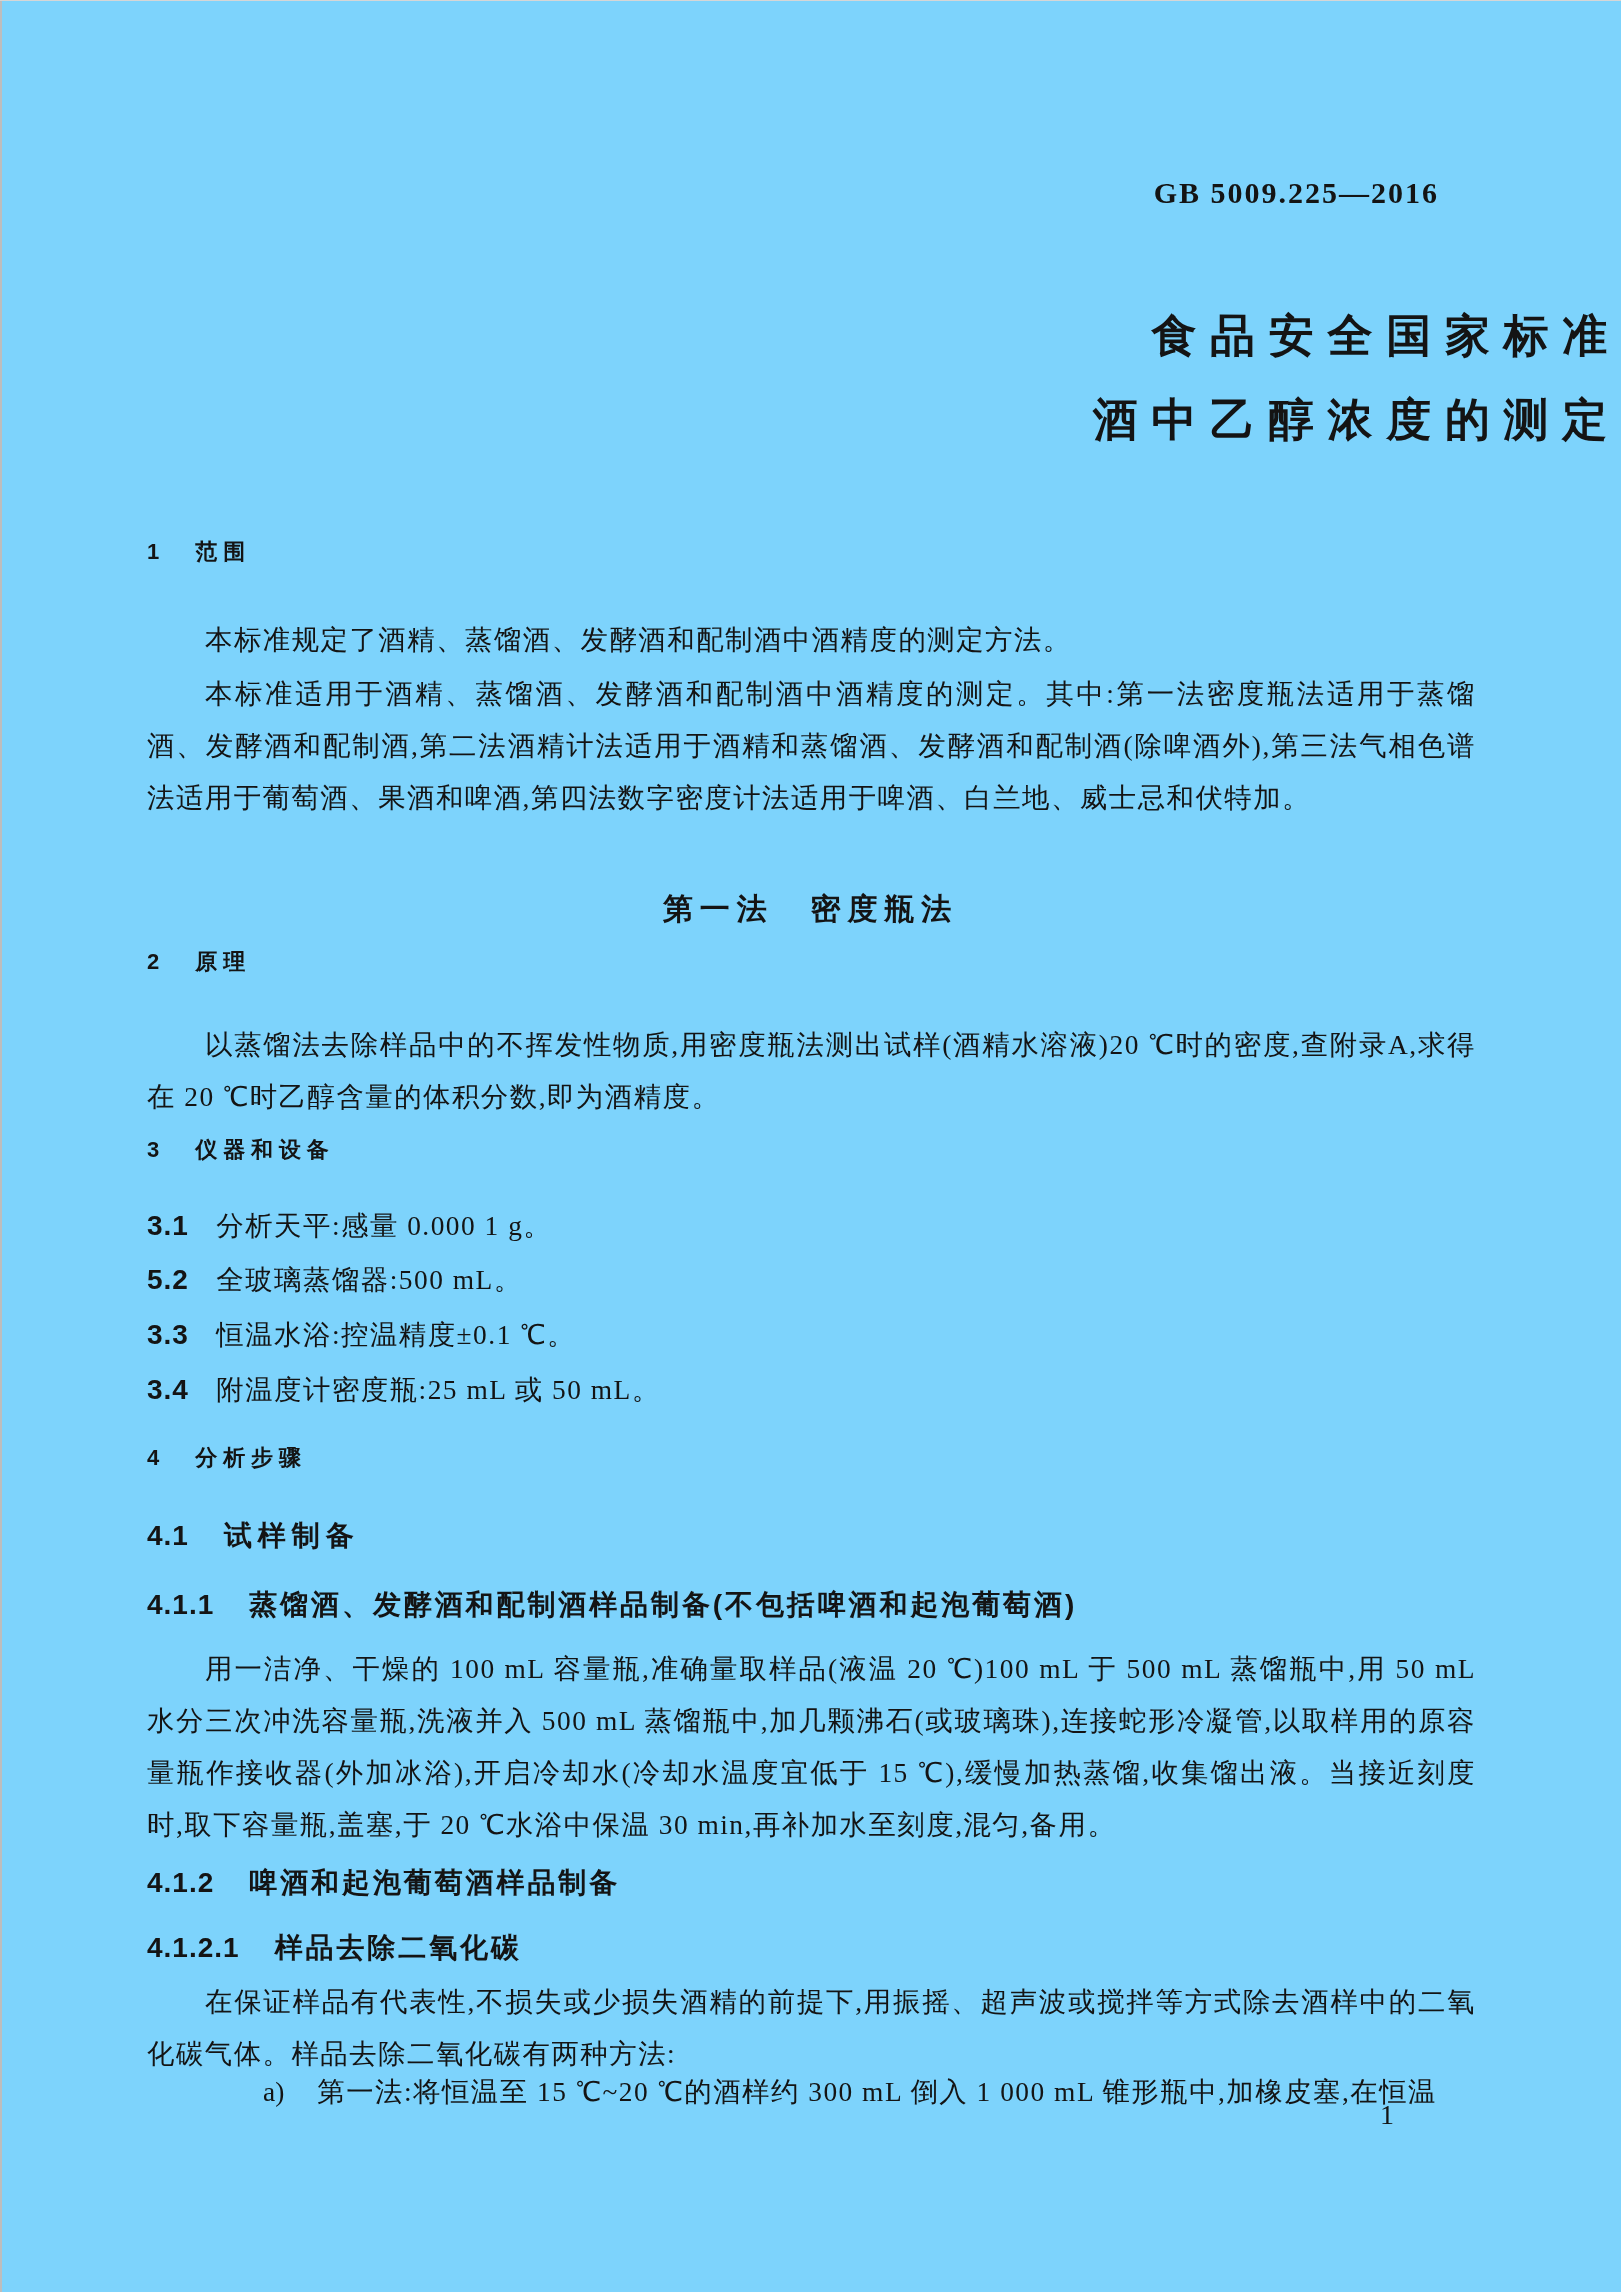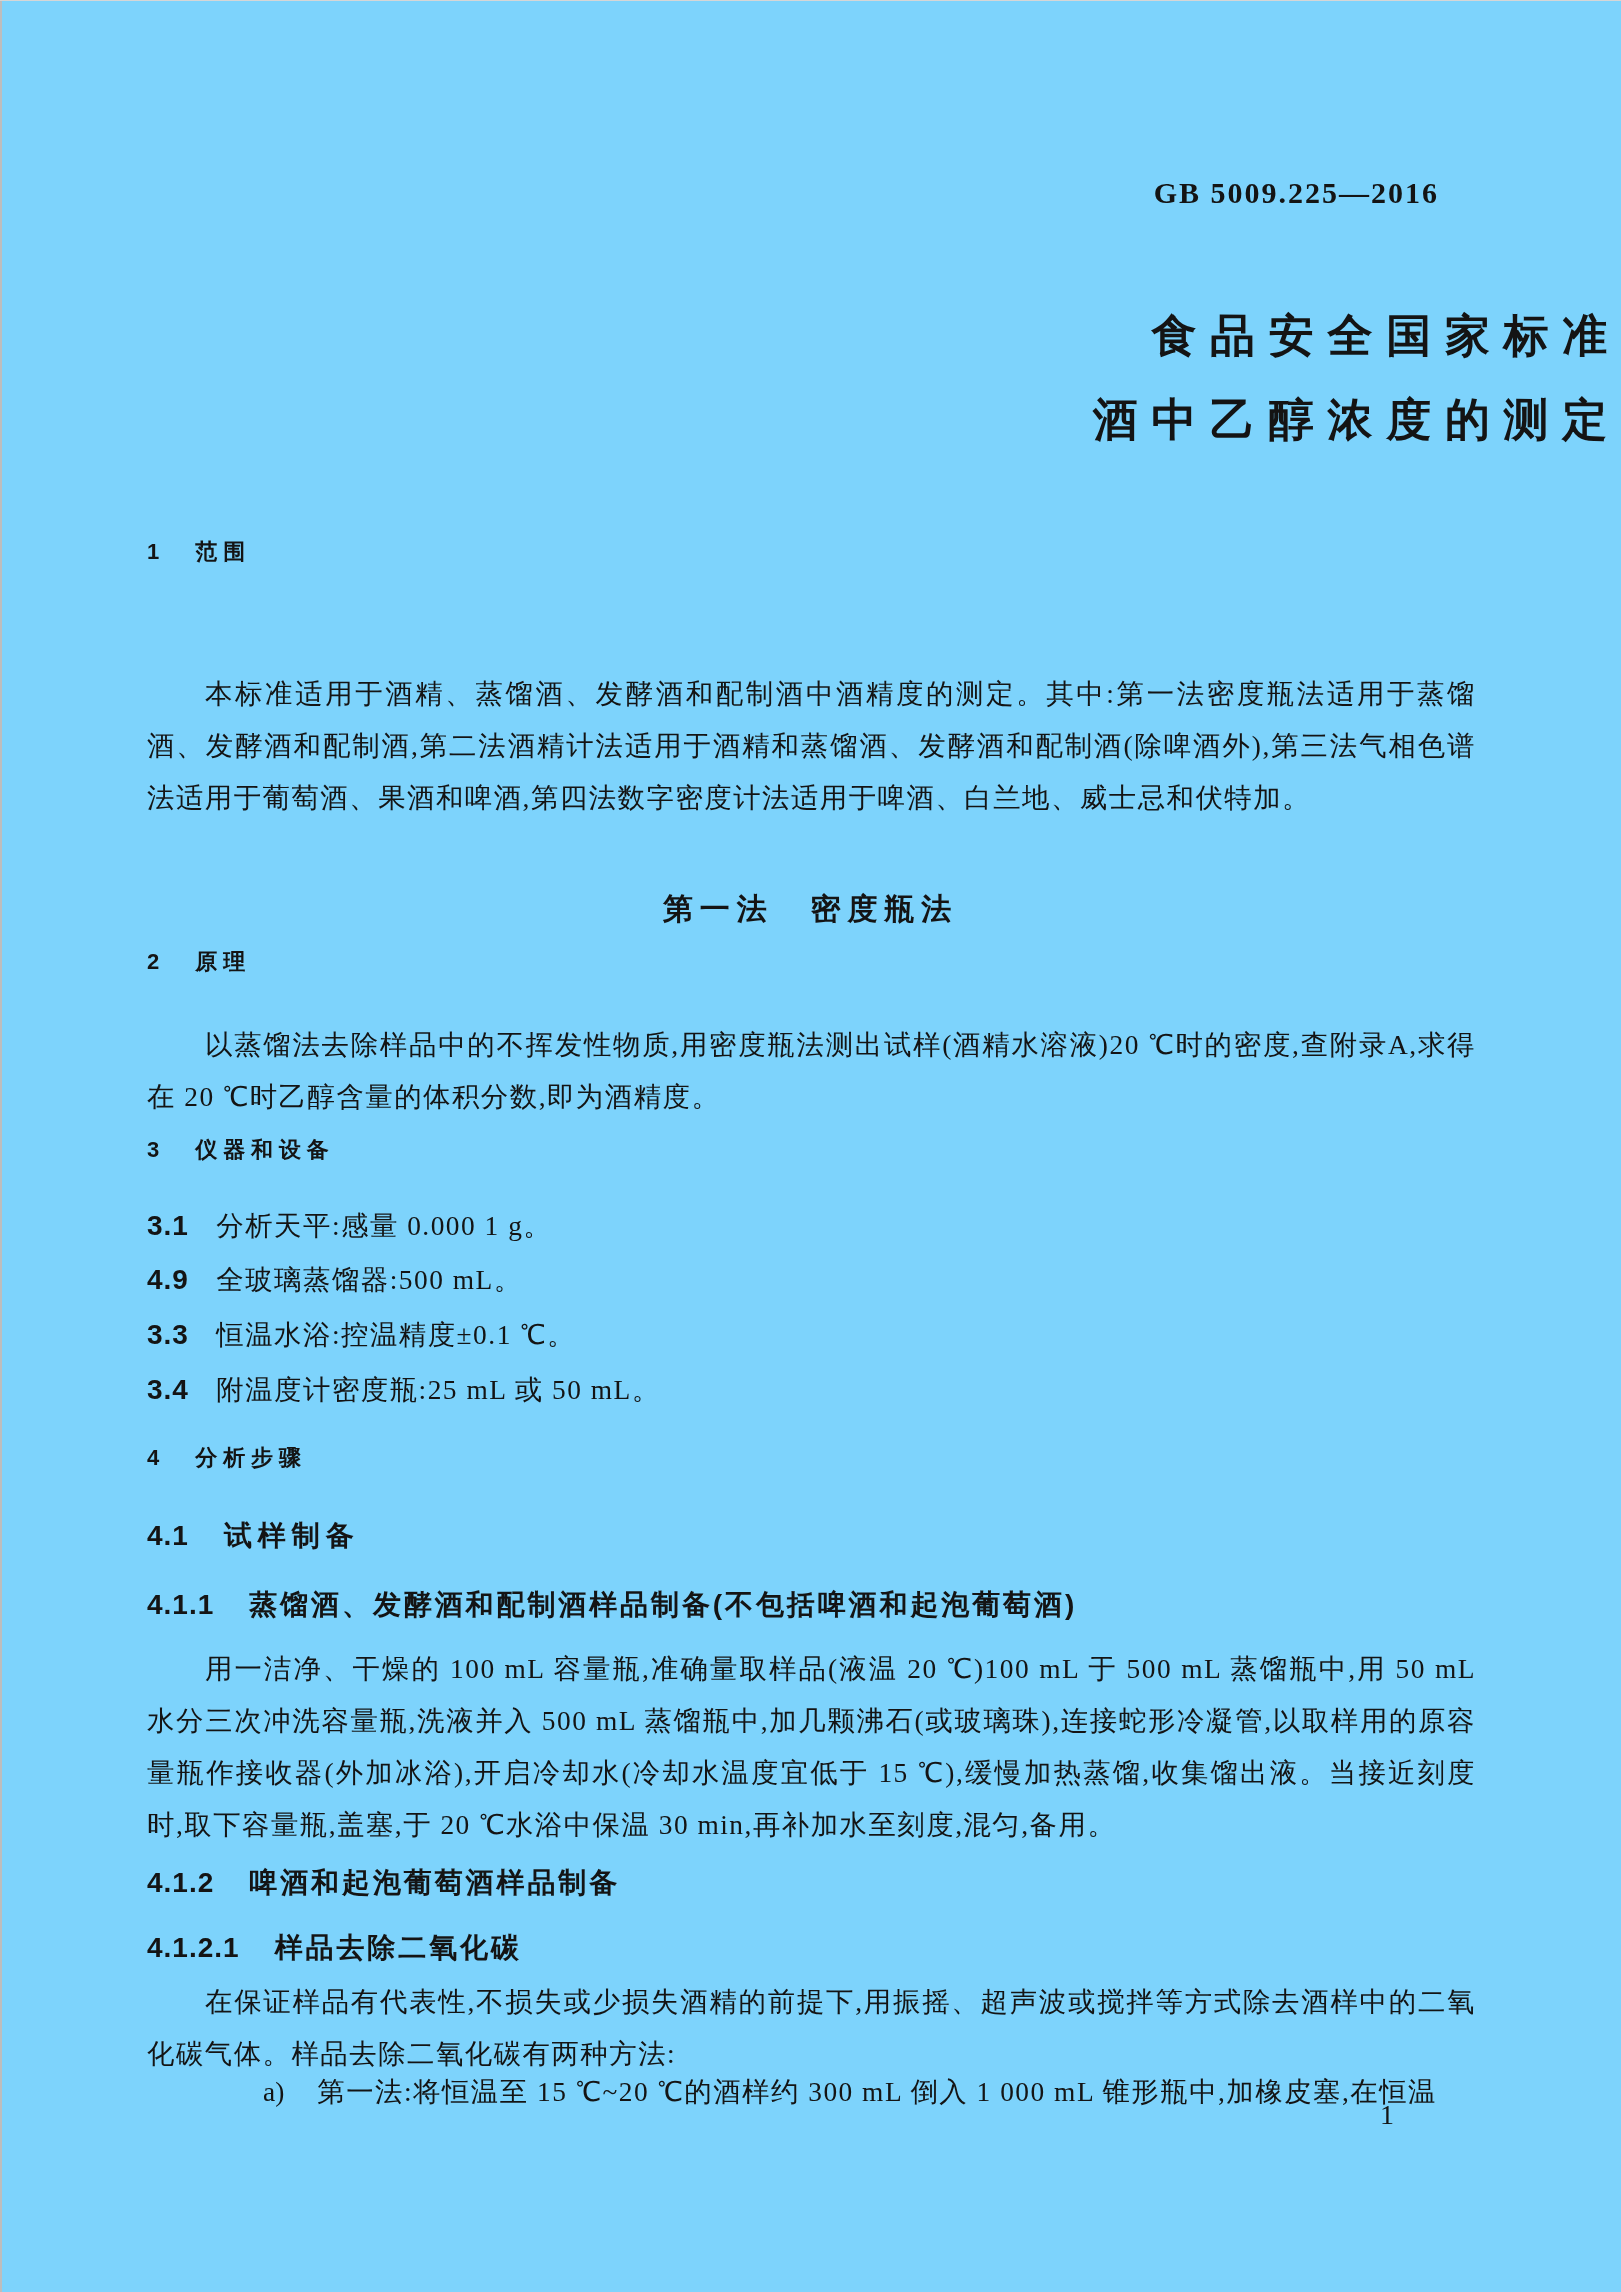--- a/index.html
+++ b/index.html
@@ -77,38 +77,39 @@
   <div class="edge-top"></div>
 
   <div class="doc-number">GB 5009.225—2016</div>
 
   <div class="title l1">食品安全国家标准</div>
   <div class="title l2">酒中乙醇浓度的测定</div>
 
   <div class="sec-heading" style="top:537px;">
     <span class="num">1</span><span>范围</span>
   </div>
+  <div class="para" style="top:614px;">本标准规定了酒精、蒸馏酒、发酵酒和配制酒中酒精度的测定方法。</div>
   <div class="para" style="top:668px;">本标准适用于酒精、蒸馏酒、发酵酒和配制酒中酒精度的测定。其中:第一法密度瓶法适用于蒸馏酒、发酵酒和配制酒,第二法酒精计法适用于酒精和蒸馏酒、发酵酒和配制酒(除啤酒外),第三法气相色谱法适用于葡萄酒、果酒和啤酒,第四法数字密度计法适用于啤酒、白兰地、威士忌和伏特加。</div>
 
   <div class="method-heading" style="top:841px;margin-top:48px;">第一法　密度瓶法</div>
 
   <div class="sec-heading" style="top:947px;">
     <span class="num">2</span><span>原理</span>
   </div>
   <div class="para" style="top:1019px;">以蒸馏法去除样品中的不挥发性物质,用密度瓶法测出试样(酒精水溶液)20 ℃时的密度,查附录A,求得在 20 ℃时乙醇含量的体积分数,即为酒精度。</div>
 
   <div class="sec-heading" style="top:1135px;">
     <span class="num">3</span><span>仪器和设备</span>
   </div>
 
   <div class="item" style="top:1208px;">
     <span class="num">3.1</span><span>分析天平:感量 0.000 1 g。</span>
   </div>
   <div class="item" style="top:1262px;">
-    <span class="num">4.9</span><span>全玻璃蒸馏器:500 mL。</span>
+    <span class="num">5.2</span><span>全玻璃蒸馏器:500 mL。</span>
   </div>
   <div class="item" style="top:1317px;">
     <span class="num">3.3</span><span>恒温水浴:控温精度±0.1 ℃。</span>
   </div>
   <div class="item" style="top:1372px;">
     <span class="num">3.4</span><span>附温度计密度瓶:25 mL 或 50 mL。</span>
   </div>
 
   <div class="sec-heading" style="top:1443px;">
     <span class="num">4</span><span>分析步骤</span>

